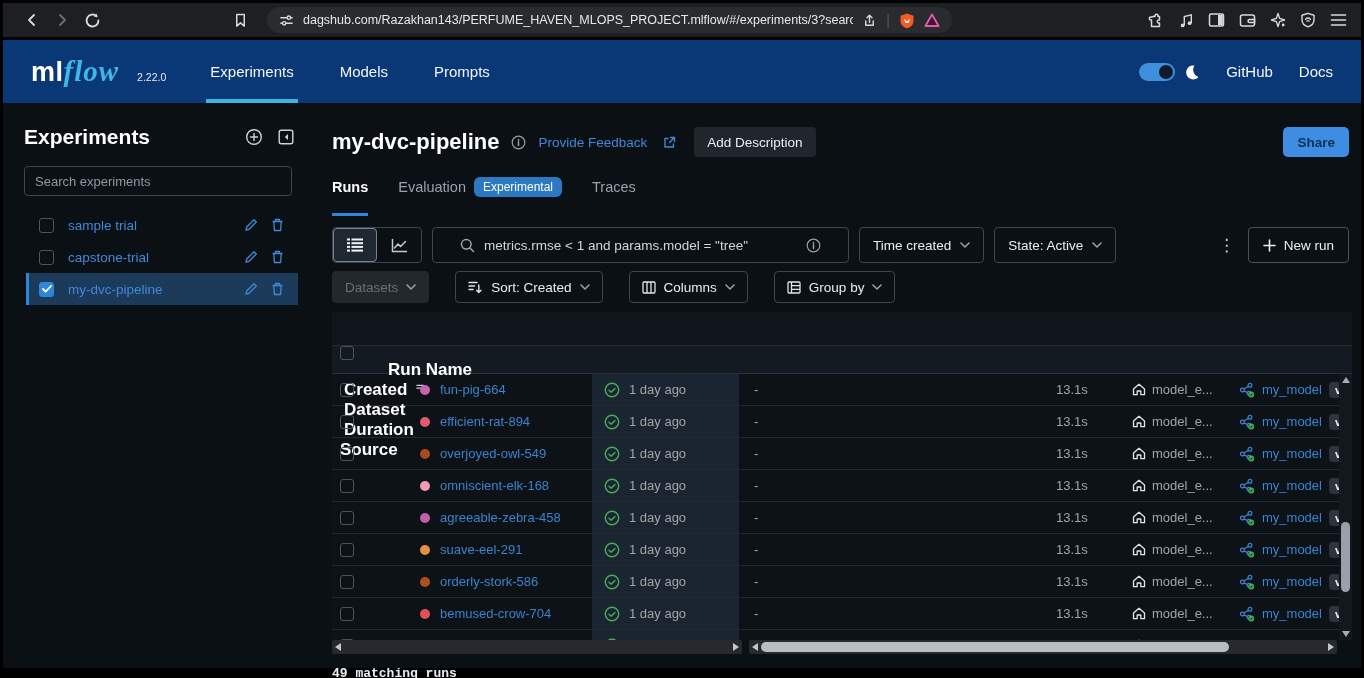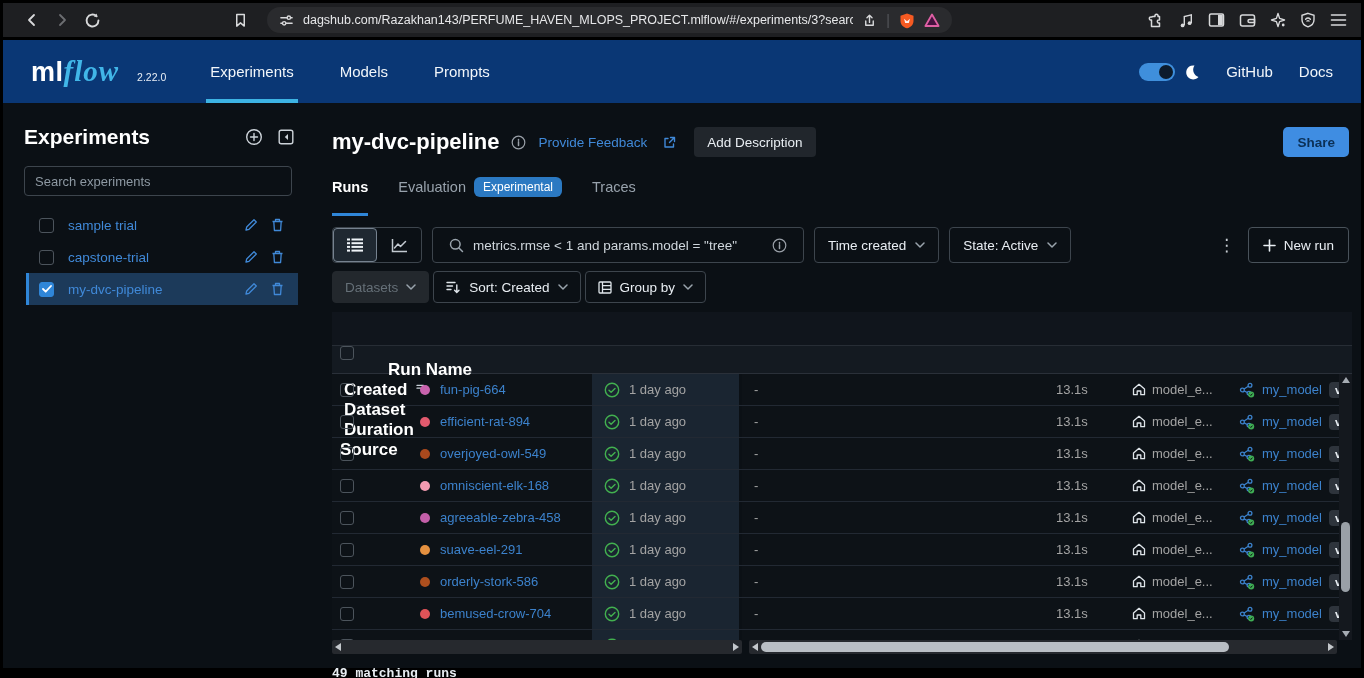--- a/index.html
+++ b/index.html
@@ -80,32 +80,32 @@
     display:flex; align-items:center; gap:8px; }
   .m-tab.active { color:#fff; font-weight:bold; }
   .m-tab.active::after { content:""; position:absolute; left:0; right:0; bottom:0; height:3px; background:#2f86d8; }
   .exp-badge { background:#2b79c2; color:#fff; font-size:12px; font-weight:normal;
     padding:3px 9px; border-radius:6px; }
 
   .toolbar { display:flex; align-items:center; margin-top:9px; gap:10px; height:36px; }
   .seg { display:flex; height:36px; border:1px solid #3d454d; border-radius:4px; overflow:hidden; }
   .seg-btn { width:44px; display:flex; align-items:center; justify-content:center; color:#c3cad1; cursor:pointer; }
   .seg-btn.active { outline:1px solid #76828f; outline-offset:-1px; background:#1f2831; color:#eef3f7; border-radius:4px; }
-  .q-search { flex:none; width:372px; height:36px; border:1px solid #3d454d; border-radius:4px;
-    display:flex; align-items:center; padding:0 16px; gap:9px; color:#9aa4ad; }
+  .q-search { flex:none; width:417px; height:36px; border:1px solid #3d454d; border-radius:4px;
+    display:flex; align-items:center; padding:0 27px; gap:9px; color:#9aa4ad; }
   .q-input { flex:1; background:transparent; border:none; outline:none; color:#cfd6dc; font-size:13.5px;
     font-family:"Liberation Sans", sans-serif; }
   .drop { height:36px; border:1px solid #3d454d; border-radius:4px; display:flex; align-items:center;
     padding:0 13px; gap:9px; font-size:13.5px; color:#e9eef3; cursor:pointer; }
   .chev { color:#9aa4ad; }
   .kebab { margin-left:auto; width:22px; display:flex; justify-content:center; color:#c7cdd3;
     font-size:17px; letter-spacing:0; cursor:pointer; }
   .btn-newrun { border:1px solid #49525a; height:36px; padding:0 14px; gap:8px; display:flex; align-items:center; }
 
-  .toolbar2 { display:flex; align-items:center; margin-top:8px; gap:4px; height:32px; }
+  .toolbar2 { display:flex; align-items:center; margin-top:8px; gap:26px; height:32px; }
   .drop2 { height:32px; border:1px solid #3d454d; border-radius:4px; display:flex; align-items:center;
     padding:0 12px; gap:8px; font-size:13.5px; color:#e9eef3; cursor:pointer; }
   .drop2.disabled { background:#23282d; border-color:#23282d; color:#667078; }
   .drop2 .icw { color:#dfe5ea; }
 
   
   .table-wrap { position:relative; margin-top:9px; width:1020px; }
   .t-band { height:34px; background:#10151c; border-bottom:1px solid #272d35; }
   .t-row { display:flex; align-items:center; height:32px; background:#0d1217; border-bottom:1px solid #222933; }
   .t-head { height:28px; background:#141a21; font-weight:bold; font-size:17px; color:#ffffff; border-bottom:1px solid #2a3039;flex-direction:column; }
@@ -460,20 +460,34 @@
         <span class="chev">
             <svg width="10" height="6" viewBox="0 0 10 6" fill="none" stroke="currentColor" stroke-width="1.5">
               <path d="M1 1l4 4 4-4" stroke-linecap="round" stroke-linejoin="round"></path>
             </svg>
           </span>
       </div>
       <div class="drop2">
         <span class="icw">
           <svg width="14" height="13" viewBox="0 0 14 13" fill="none" stroke="currentColor" stroke-width="1.3">
               <rect x="1" y="1" width="12" height="11" rx="1"></rect>
+              <path d="M5 1v11M9 1v11"></path>
+            </svg>
+        </span>
+        <span>Columns</span>
+        <span class="chev">
+            <svg width="10" height="6" viewBox="0 0 10 6" fill="none" stroke="currentColor" stroke-width="1.5">
+              <path d="M1 1l4 4 4-4" stroke-linecap="round" stroke-linejoin="round"></path>
+            </svg>
+          </span>
+      </div>
+      <div class="drop2">
+        <span class="icw">
+          <svg width="14" height="13" viewBox="0 0 14 13" fill="none" stroke="currentColor" stroke-width="1.3">
+              <rect x="1" y="1" width="12" height="11" rx="1"></rect>
               <path d="M4.5 1v11M4.5 4.7H13M4.5 8.3H13"></path>
             </svg>
         </span>
         <span>Group by</span>
         <span class="chev">
             <svg width="10" height="6" viewBox="0 0 10 6" fill="none" stroke="currentColor" stroke-width="1.5">
               <path d="M1 1l4 4 4-4" stroke-linecap="round" stroke-linejoin="round"></path>
             </svg>
           </span>
       </div>

